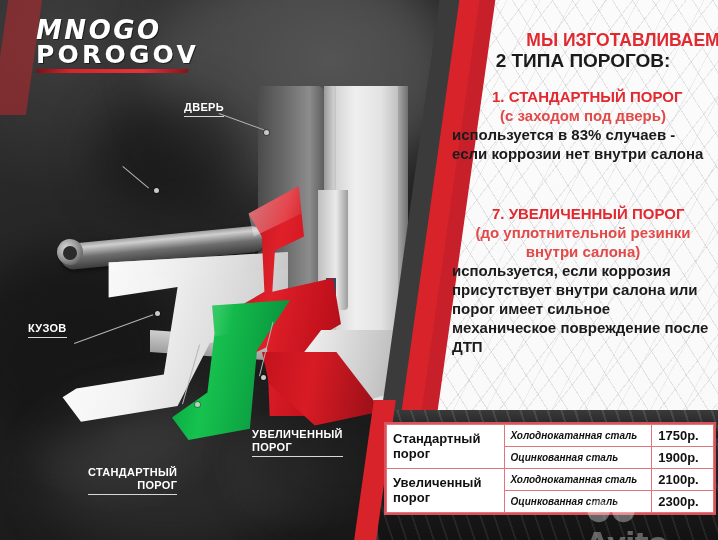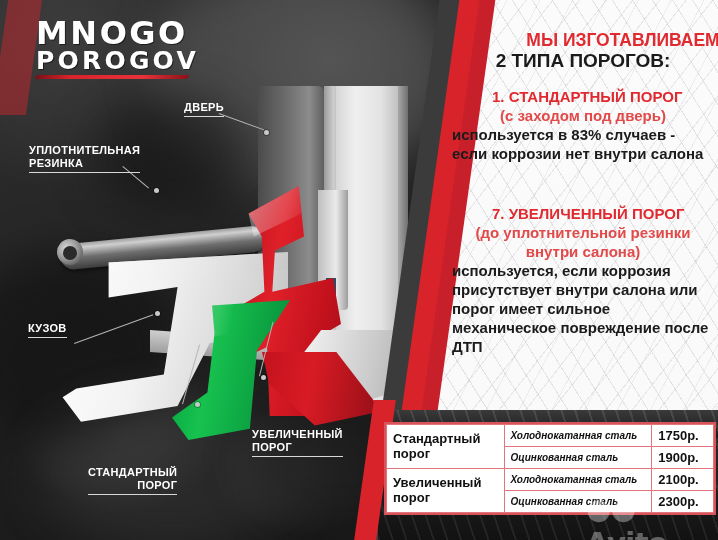--- a/index.html
+++ b/index.html
@@ -214,21 +214,21 @@
   .c-price{ width:62px;  font-size:13px; text-align:left;margin-top:41px; }
 
   
   .logo{ position:absolute; left:36px; top:18px; width:160px; }
   .logo .l1, .logo .l2{
     color:#fff; font-weight:bold; line-height:.96;
     letter-spacing:2.5px;
     font-family:"DejaVu Sans", sans-serif;
     text-shadow:1px 1px 0 rgba(0,0,0,.5);
   }
-  .logo .l1{ font-size:32px; }
+  .logo .l1{ font-size:26px;font-style:italic; }
   .logo .l2{ font-size:25px; letter-spacing:3.2px; }
   .logo .slash{
     margin-top:2px; height:4px; width:152px;
     background:linear-gradient(90deg,#7a1016 0%, #d8232a 22%, #e8323a 70%, #8d1117 100%);
     transform:skewX(-28deg);
   }
 
   
   .wm{
     position:absolute; left:586px; top:492px;
@@ -287,22 +287,20 @@
 
   <div class="lead" style="left:259px; top:376px; width:56px; transform:rotate(-76deg);"></div>
   <div class="dot" style="left:261px; top:375px;"></div>
 
   <div class="callout" id="lbl-door">
     <span class="txt">ДВЕРЬ</span>
     <span class="rule"></span>
   </div>
 
   <div class="callout" id="lbl-seal">
-    <span class="txt">УПЛОТНИТЕЛЬНАЯ
-РЕЗИНКА</span>
     <span class="rule"></span>
   </div>
 
   <div class="callout" id="lbl-body">
     <span class="txt">КУЗОВ</span>
     <span class="rule"></span>
   </div>
 
   <div class="callout" id="lbl-std">
     <span class="txt">СТАНДАРТНЫЙ

